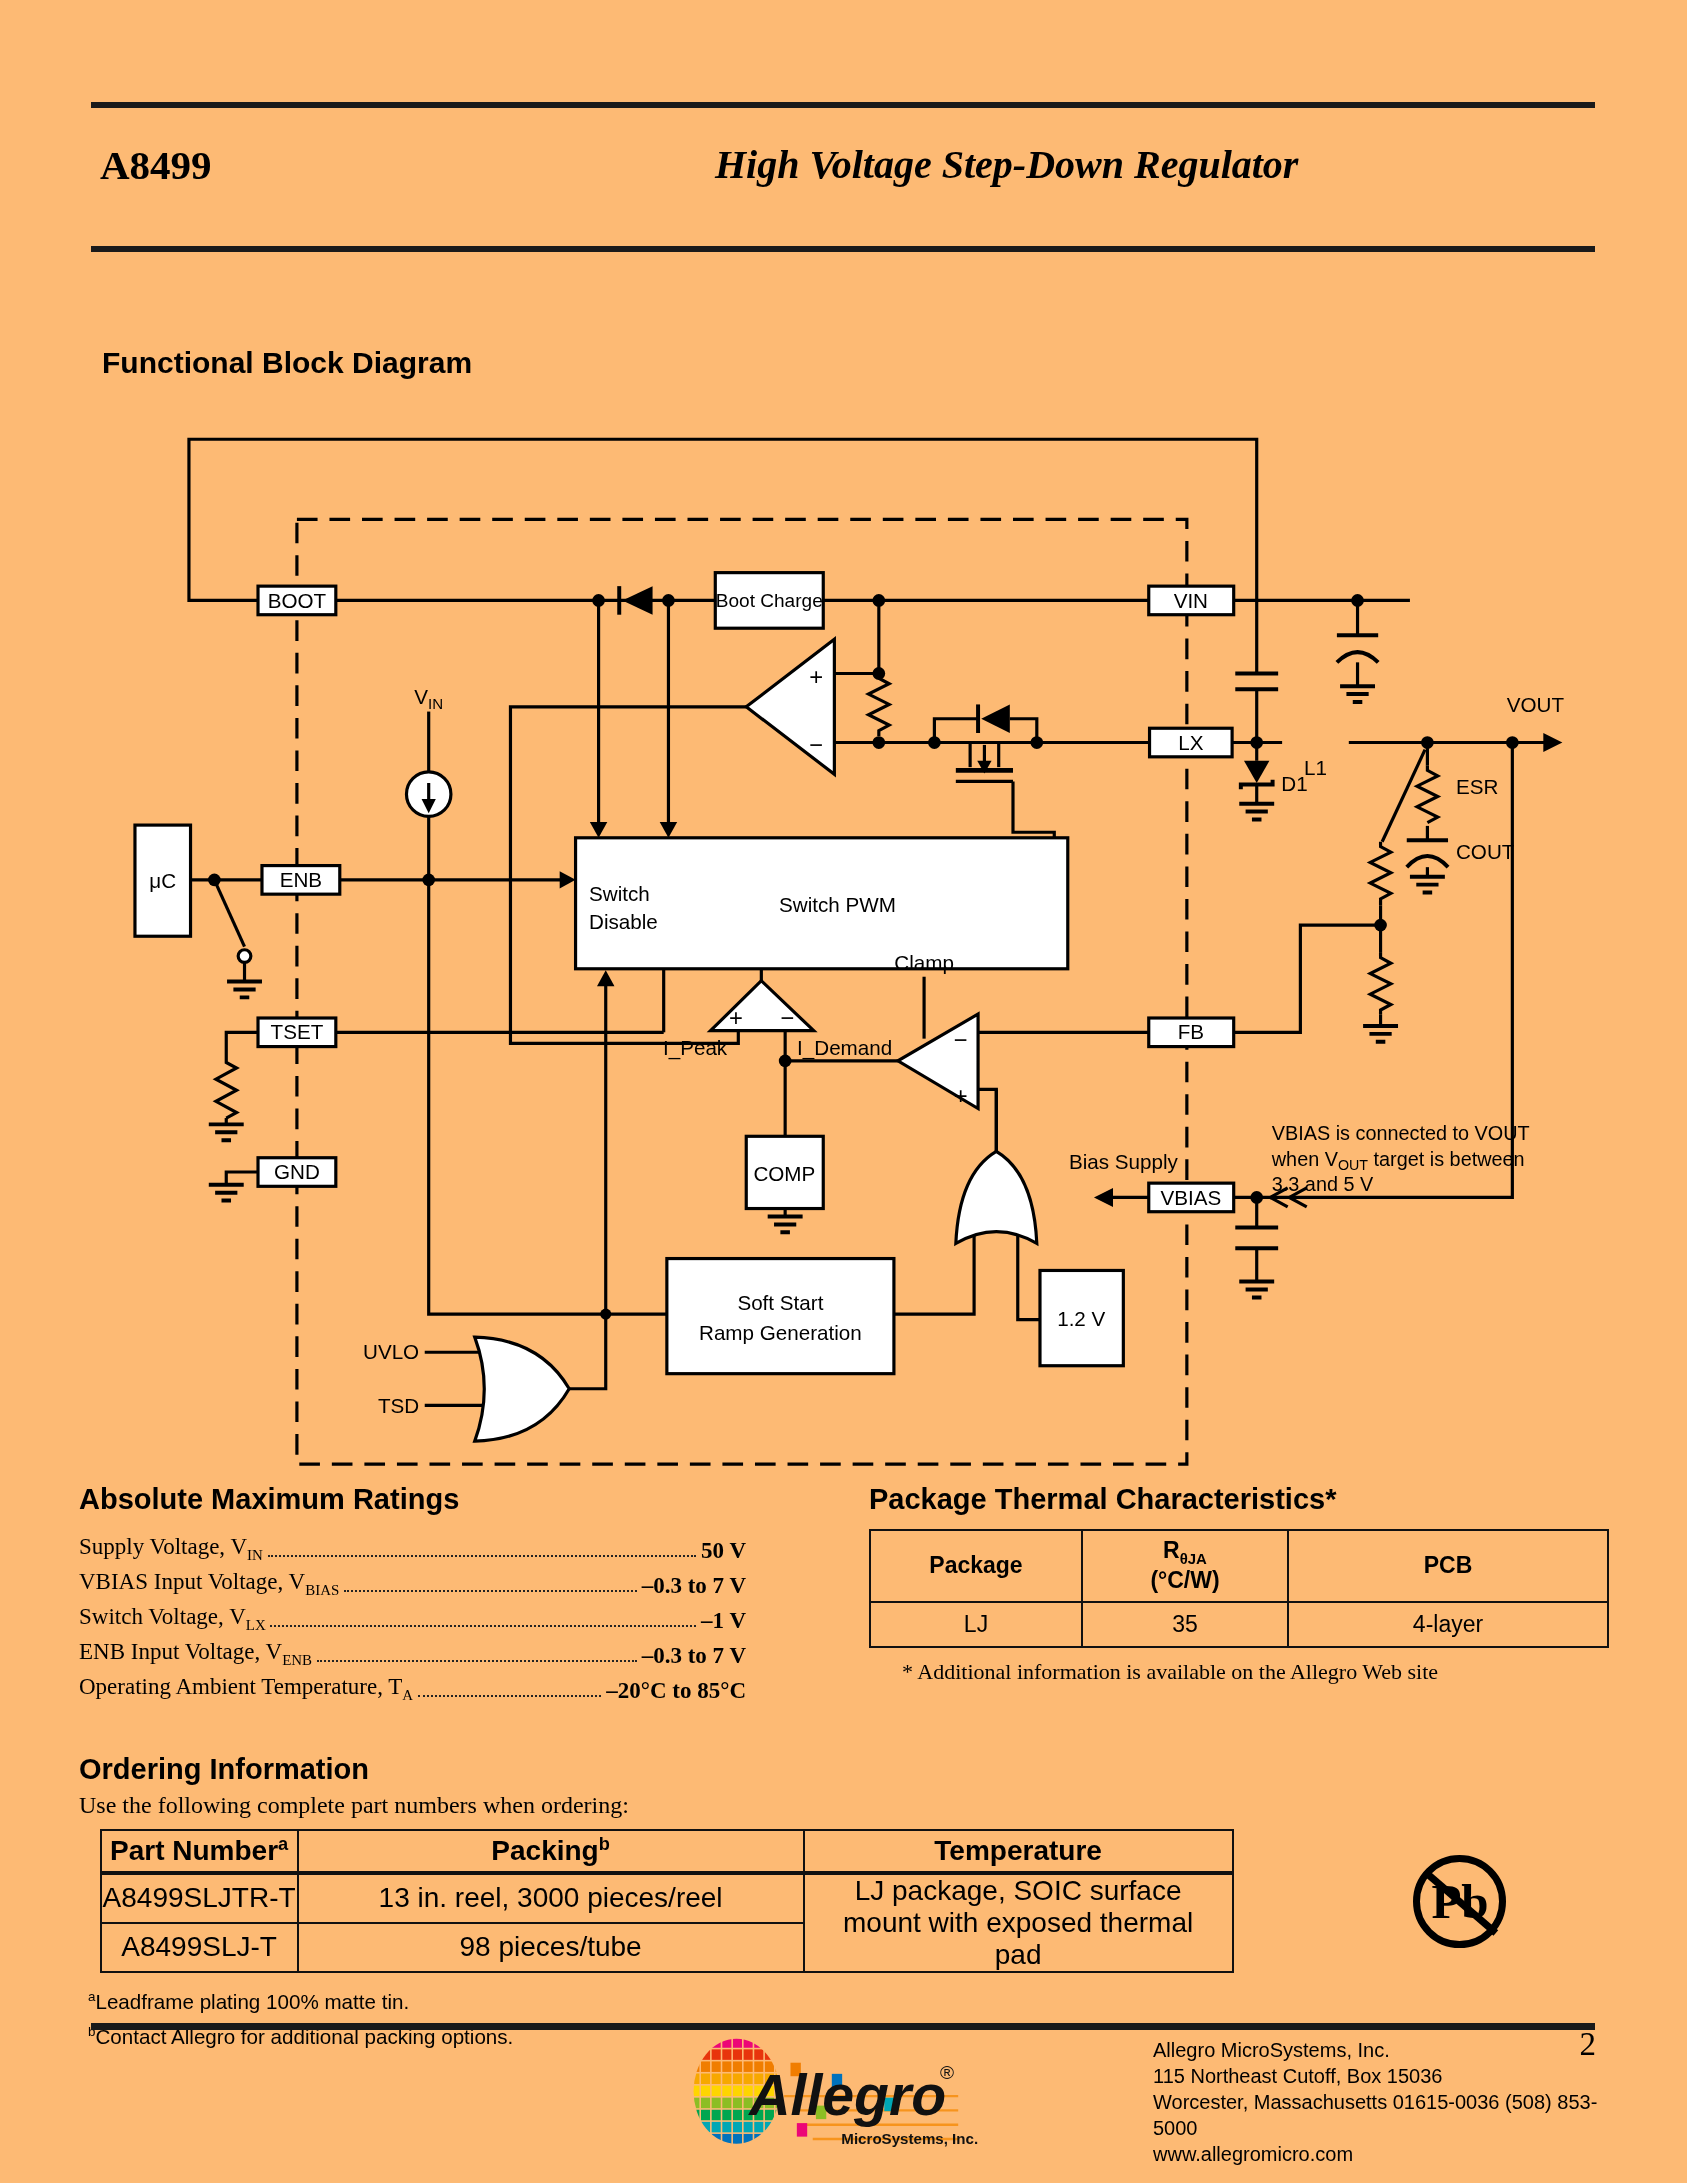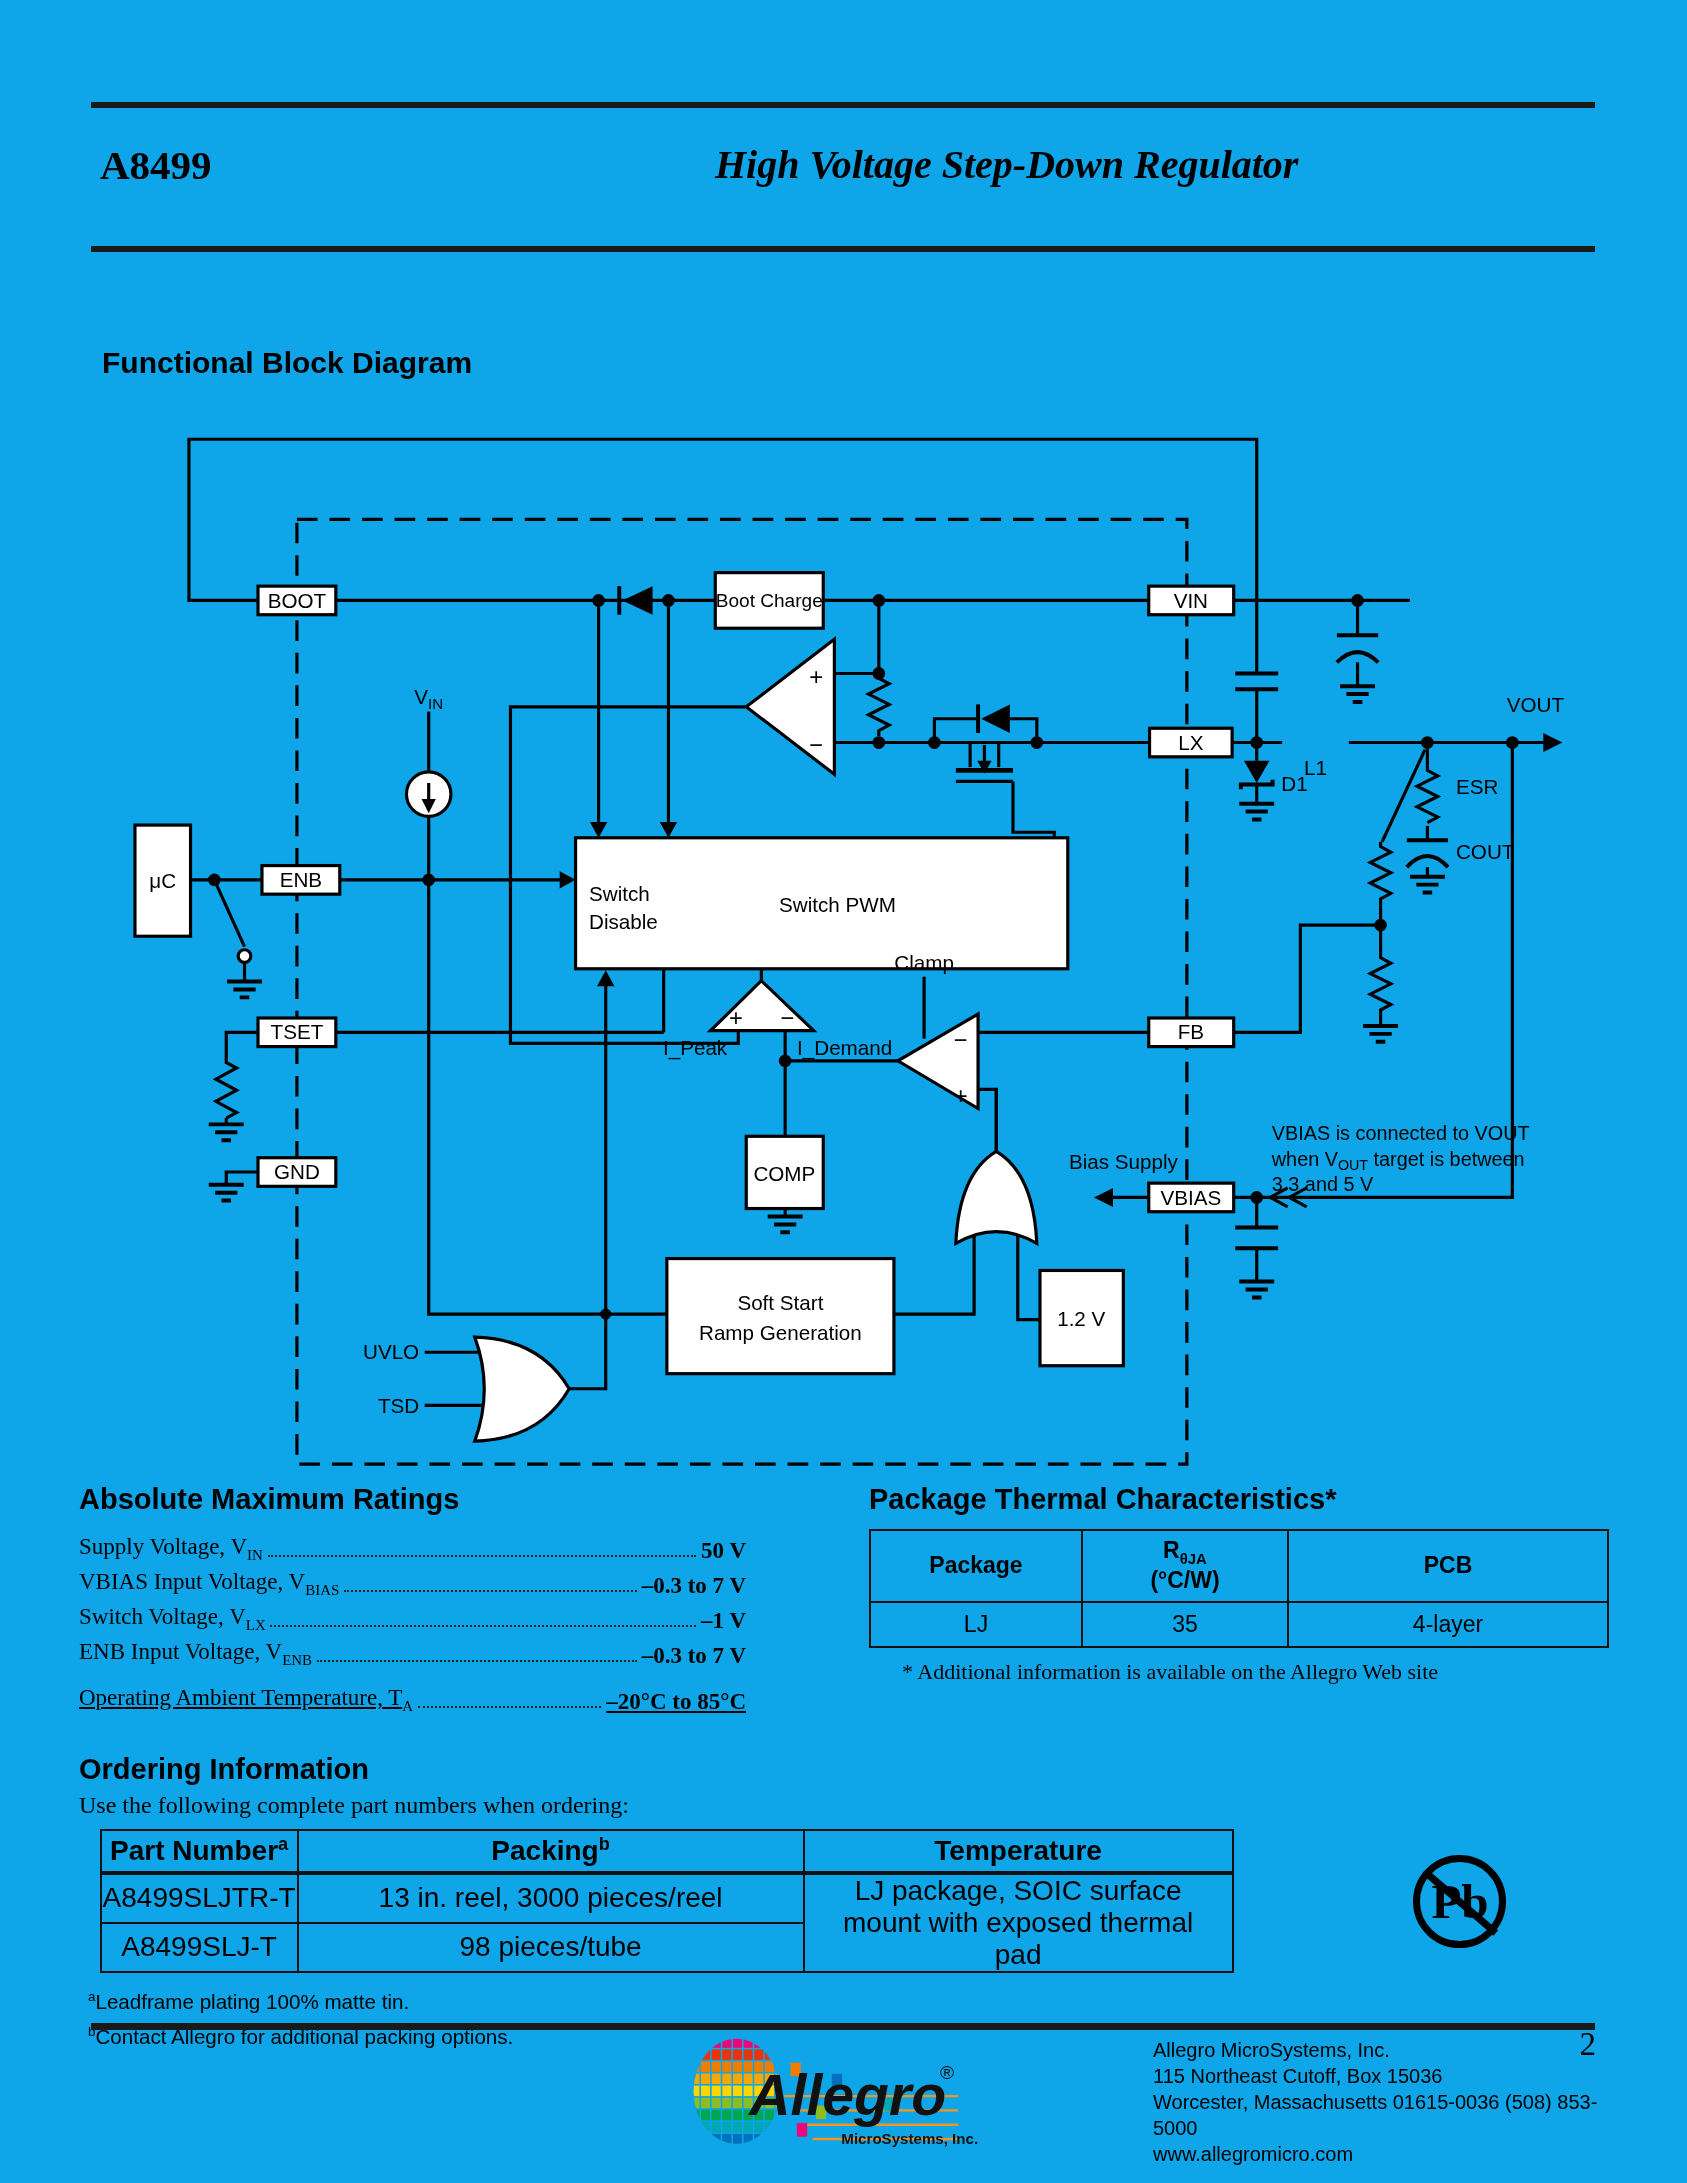--- a/index.html
+++ b/index.html
@@ -1,28 +1,28 @@
 <!DOCTYPE html>
 <html style="font-size:12.7px"><head>
 <meta charset="utf-8">
 <style>
   html,body{margin:0;padding:0;background:#fff;}
-  .page{position:relative;width:1687px;height:2183px;background:#0ea5e9;color:#000;
+  .page{position:relative;width:1687px;height:2183px;background:#fdba74;color:#000;
         font-family:"Liberation Sans",sans-serif;overflow:hidden;}
   .abs{position:absolute;}
   .rule{background:#1a1a1a;}
   .hdr-part{left:100px;top:141px;font-family:"Liberation Serif",serif;font-weight:bold;font-size:41px;}
   .hdr-title{left:715px;top:141px;width:881px;text-align:left;font-family:"Liberation Serif",serif;
              font-weight:bold;font-style:italic;font-size:40px;}
   .fbd-title{left:102px;top:346px;font-size:30px;font-weight:bold;}
   
   .amr{left:79px;top:1483px;width:667px;}
   .sec-title{font-size:29px;font-weight:bold;margin:0 0 12.7px 0;}
   .amr-row{display:flex;align-items:flex-end;font-family:"Liberation Serif",serif;font-size:23px;height:35px;}
-  .amr-row.gap{margin-top:11px;text-decoration:underline;}
+  .amr-row.gap{}
   .amr-leader{flex:1;border-bottom:2.4px dotted #222;margin:0 4.8px 6.4px 4.8px;min-width:24px;}
   .amr-val{font-weight:bold;white-space:nowrap;}
   sub{font-size:65%;}
   sup{font-size:65%;}
   
   .thermal{left:869px;top:1483px;width:740px;}
   .ttable{border-collapse:collapse;width:740px;margin-top:11px;}
   .ttable th,.ttable td{border:2.4px solid #111;text-align:center;font-size:23px;}
   .ttable th{height:68px;font-weight:bold;}
   .ttable td{height:41px;font-weight:normal;}

